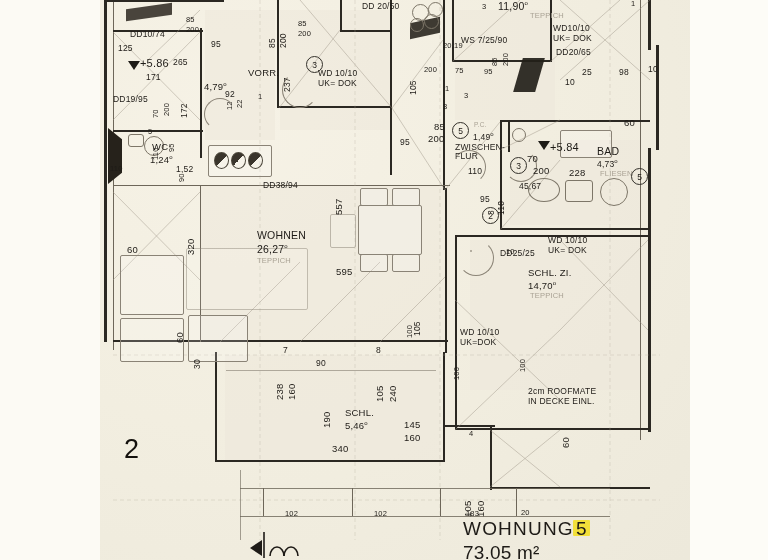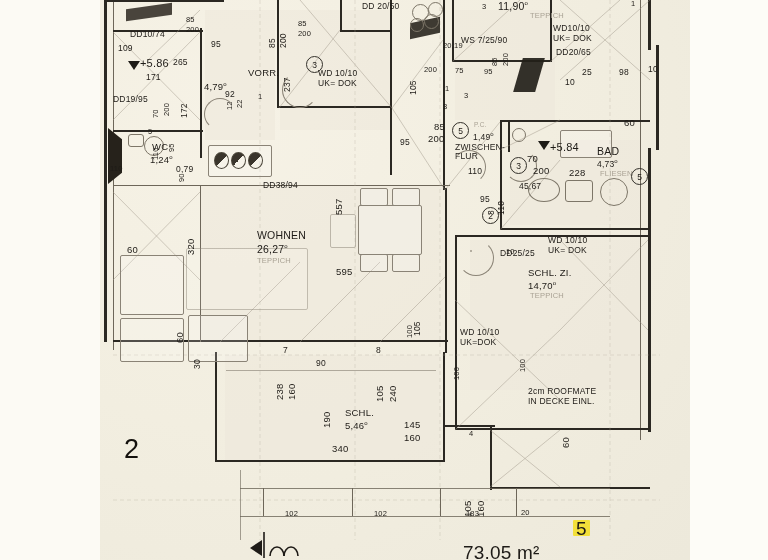--- a/index.html
+++ b/index.html
@@ -263,21 +263,21 @@
   <div class="txt t8" style="left:528px;top:386px;line-height:1.2;">2cm ROOFMATE
 IN DECKE EINL.</div>
 
   <div class="txt t9" style="left:288px;top:267px;padding-left:48px;">595</div>
   <div class="txt t9 rot" style="left:334px;top:215px;">557</div>
   <div class="txt t9 rot" style="left:186px;top:255px;">320</div>
   <div class="txt t9" style="left:127px;top:245px;">60</div>
   <div class="txt t9 rot" style="left:175px;top:343px;">60</div>
   <div class="txt t8 rot" style="left:193px;top:369px;">30</div>
 
-  <div class="txt t8" style="left:118px;top:44px;">109</div>
+  <div class="txt t8" style="left:118px;top:44px;">125</div>
   <div class="txt t8" style="left:173px;top:58px;">265</div>
   <div class="txt t8" style="left:146px;top:73px;">171</div>
   <div class="txt t8" style="left:211px;top:40px;">95</div>
   <div class="txt t8 rot" style="left:268px;top:48px;">85</div>
   <div class="txt t8 rot" style="left:279px;top:48px;">200</div>
   <div class="txt t8" style="left:225px;top:90px;">92</div>
   <div class="txt t8 rot" style="left:283px;top:92px;">237</div>
   <div class="txt t8" style="left:468px;top:167px;">110</div>
   <div class="txt t8" style="left:400px;top:138px;">95</div>
   <div class="txt t8 rot" style="left:409px;top:95px;">105</div>
@@ -312,21 +312,21 @@
   <div class="txt t7" style="left:374px;top:510px;">102</div>
   <div class="txt t7" style="left:466px;top:510px;">183</div>
   <div class="txt t9 rot" style="left:463px;top:517px;">105</div>
   <div class="txt t9 rot" style="left:476px;top:517px;">160</div>
   <div class="txt t7" style="left:521px;top:509px;">20</div>
 
   <div class="txt t9" style="left:624px;top:118px;">60</div>
   <div class="txt t9 rot" style="left:561px;top:448px;">60</div>
   <div class="txt t8" style="left:565px;top:78px;">10</div>
 
-  <div class="txt t8" style="left:176px;top:165px;">0,79</div>
+  <div class="txt t8" style="left:176px;top:165px;">1,52</div>
   <div class="txt t8 rot" style="left:180px;top:118px;">172</div>
   <div class="txt t7 rot" style="left:226px;top:110px;">12</div>
   <div class="txt t7 rot" style="left:236px;top:108px;">22</div>
   <div class="txt t7 rot" style="left:178px;top:182px;">90</div>
   <div class="txt t7" style="left:411px;top:42px;margin-left:32px;">20,19</div>
   <div class="txt t7 rot" style="left:152px;top:160px;">110</div>
   <div class="txt t7 rot" style="left:168px;top:152px;">95</div>
   <div class="txt t7" style="left:186px;top:16px;">85</div>
   <div class="txt t7" style="left:186px;top:26px;">200</div>
   <div class="txt t7" style="left:298px;top:20px;">85</div>
@@ -355,20 +355,21 @@
 
   <div class="circ" style="left:306px;top:56px;width:15px;height:15px;">3</div>
   <div class="circ" style="left:452px;top:122px;width:15px;height:15px;">5</div>
   <div class="circ" style="left:482px;top:207px;width:15px;height:15px;">2</div>
   <div class="circ" style="left:510px;top:157px;width:15px;height:15px;">3</div>
   <div class="circ" style="left:631px;top:168px;width:15px;height:15px;">5</div>
 
   <div class="txt t26" style="left:124px;top:435px;font-size:27px;color:#14110d;">2</div>
 
   <div class="hl" style="left:573px;top:520px;width:17px;height:16px;"></div>
+  <div class="txt t19" style="left:463px;top:519px;letter-spacing:1.2px;font-size:19px;">WOHNUNG</div>
   <div class="txt t19" style="left:576px;top:519px;font-size:19px;">5</div>
   <div class="txt t19" style="left:463px;top:543px;font-size:19px;">73.05 m²</div>
 
   <svg style="position:absolute;left:248px;top:530px;width:60px;height:30px;">
     <g stroke="#1e1b17" stroke-width="1.6" fill="none">
       <path d="M2 18 L14 10 L14 26 Z" fill="#1e1b17" stroke="none"></path>
       <line x1="16" y1="2" x2="16" y2="28"></line>
       <path d="M22 26 A7 9 0 0 1 36 26"></path>
       <path d="M36 26 A7 9 0 0 1 50 26"></path>
     </g>

